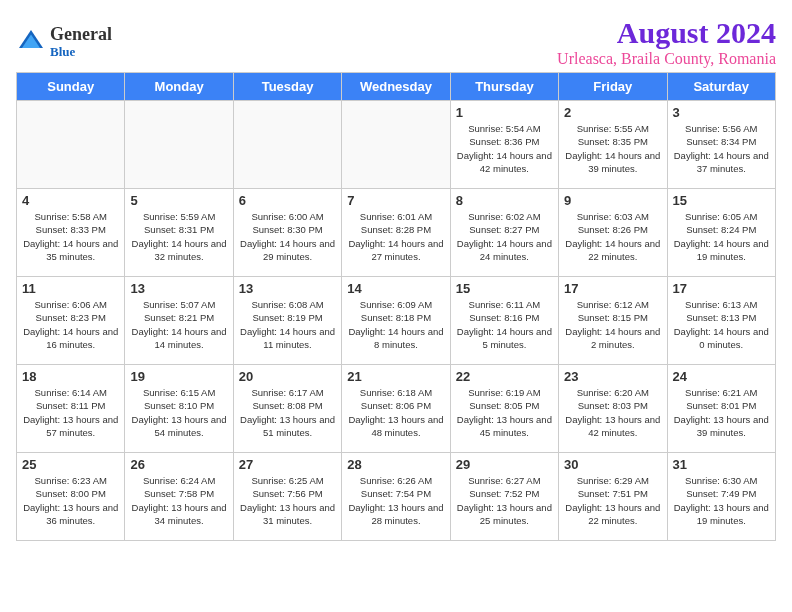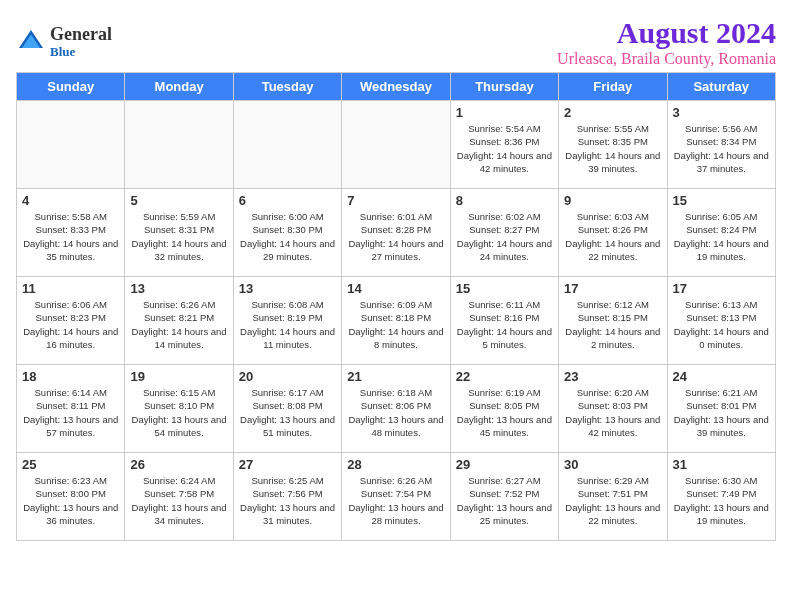--- a/index.html
+++ b/index.html
@@ -206,21 +206,21 @@
       <tr>
         <td>
           <span class="day-number">11</span>
           <div class="day-info">Sunrise: 6:06 AM
 Sunset: 8:23 PM
 Daylight: 14 hours
 and 16 minutes.</div>
         </td>
         <td>
           <span class="day-number">13</span>
-          <div class="day-info">Sunrise: 6:26 AM
+          <div class="day-info">Sunrise: 5:07 AM
 Sunset: 8:21 PM
 Daylight: 14 hours
 and 14 minutes.</div>
         </td>
         <td>
           <span class="day-number">13</span>
           <div class="day-info">Sunrise: 6:08 AM
 Sunset: 8:19 PM
 Daylight: 14 hours
 and 11 minutes.</div>

